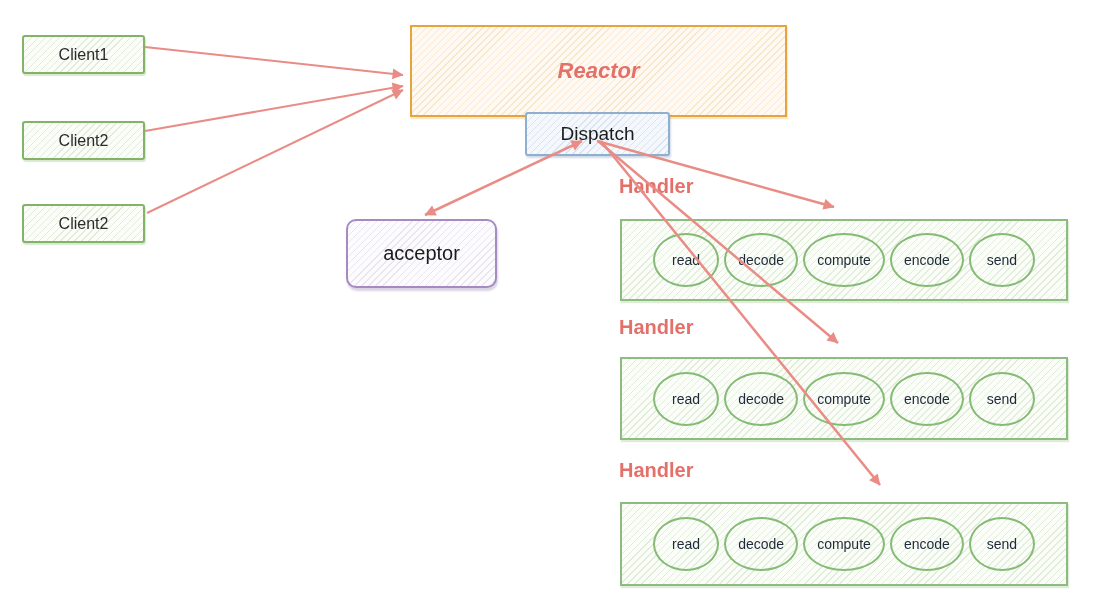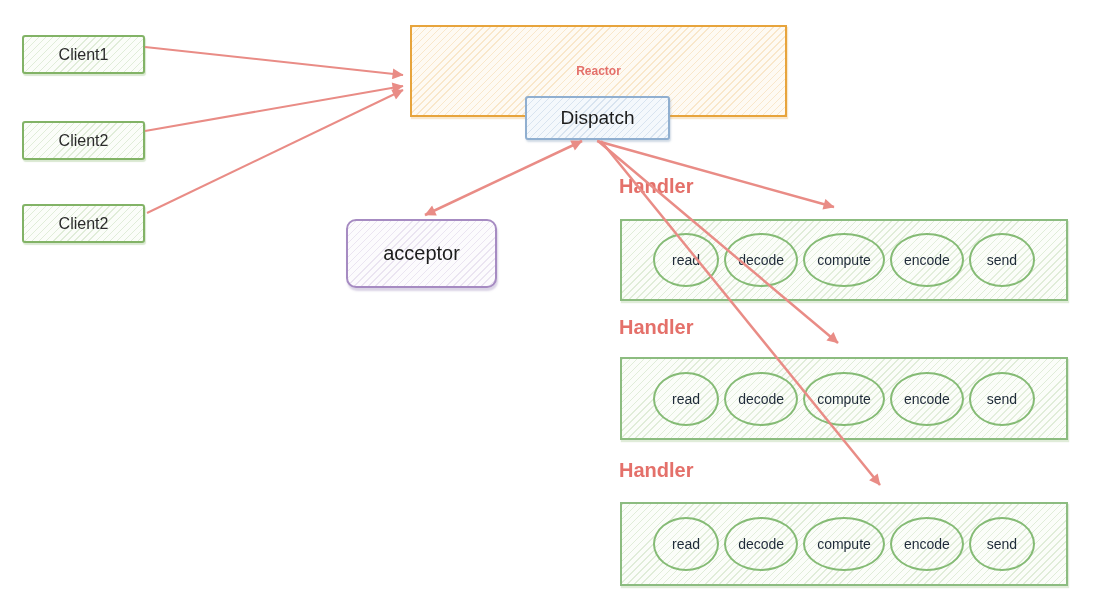--- a/index.html
+++ b/index.html
@@ -27,35 +27,36 @@
     background-image:repeating-linear-gradient(135deg, rgba(130,179,102,0.22) 0px, rgba(130,179,102,0.22) 1px, transparent 1px, transparent 5px);
     margin-top:8px;
   }
   .hatch-orange{
     background-color:#fefaf3;
     background-image:repeating-linear-gradient(135deg, rgba(231,164,60,0.22) 0px, rgba(231,164,60,0.22) 1px, transparent 1px, transparent 5px);
   }
   .hatch-blue{
     background-color:#f4f8fc;
     background-image:repeating-linear-gradient(135deg, rgba(144,175,208,0.28) 0px, rgba(144,175,208,0.28) 1px, transparent 1px, transparent 5px);
+    margin-top:16px;
   }
   .hatch-purple{
     background-color:#fcfbfd;
     background-image:repeating-linear-gradient(135deg, rgba(166,139,194,0.20) 0px, rgba(166,139,194,0.20) 1px, transparent 1px, transparent 5px);
   }
   .client{
     border:2px solid var(--green);border-radius:3px;
     font-size:16px;color:#2b2b2b;
     box-shadow:1px 2px 1px rgba(130,179,102,0.3);
   }
   .reactor{
     border:2px solid var(--orange);
     box-shadow:1px 2px 1px rgba(231,164,60,0.25);
   }
-  .reactor-title{color:var(--red-text);font-weight:bold;font-size:12px;}
+  .reactor-title{color:var(--red-text);font-weight:bold;font-size:22px;font-style:italic;}
   .dispatch{
     border:2px solid var(--blue);border-radius:3px;
     font-size:19px;color:#1c1c1c;z-index:3;
     box-shadow:1px 2px 2px rgba(120,150,180,0.35);
   }
   .acceptor{
     border:2px solid var(--purple);border-radius:10px;
     font-size:20px;color:#1c1c1c;
     box-shadow:1px 3px 2px rgba(150,130,180,0.35);
   }

